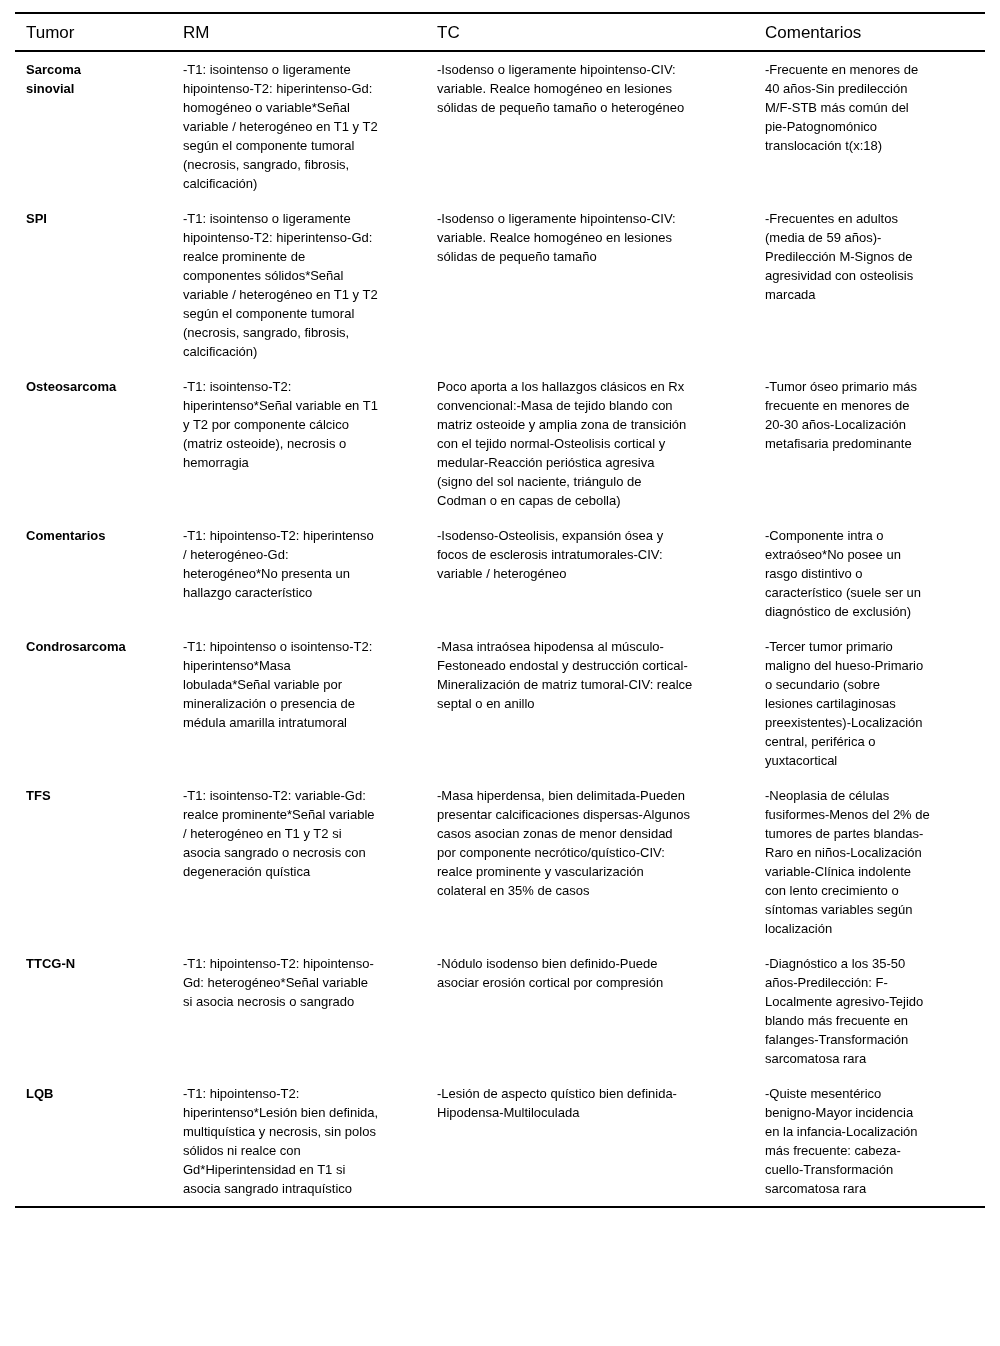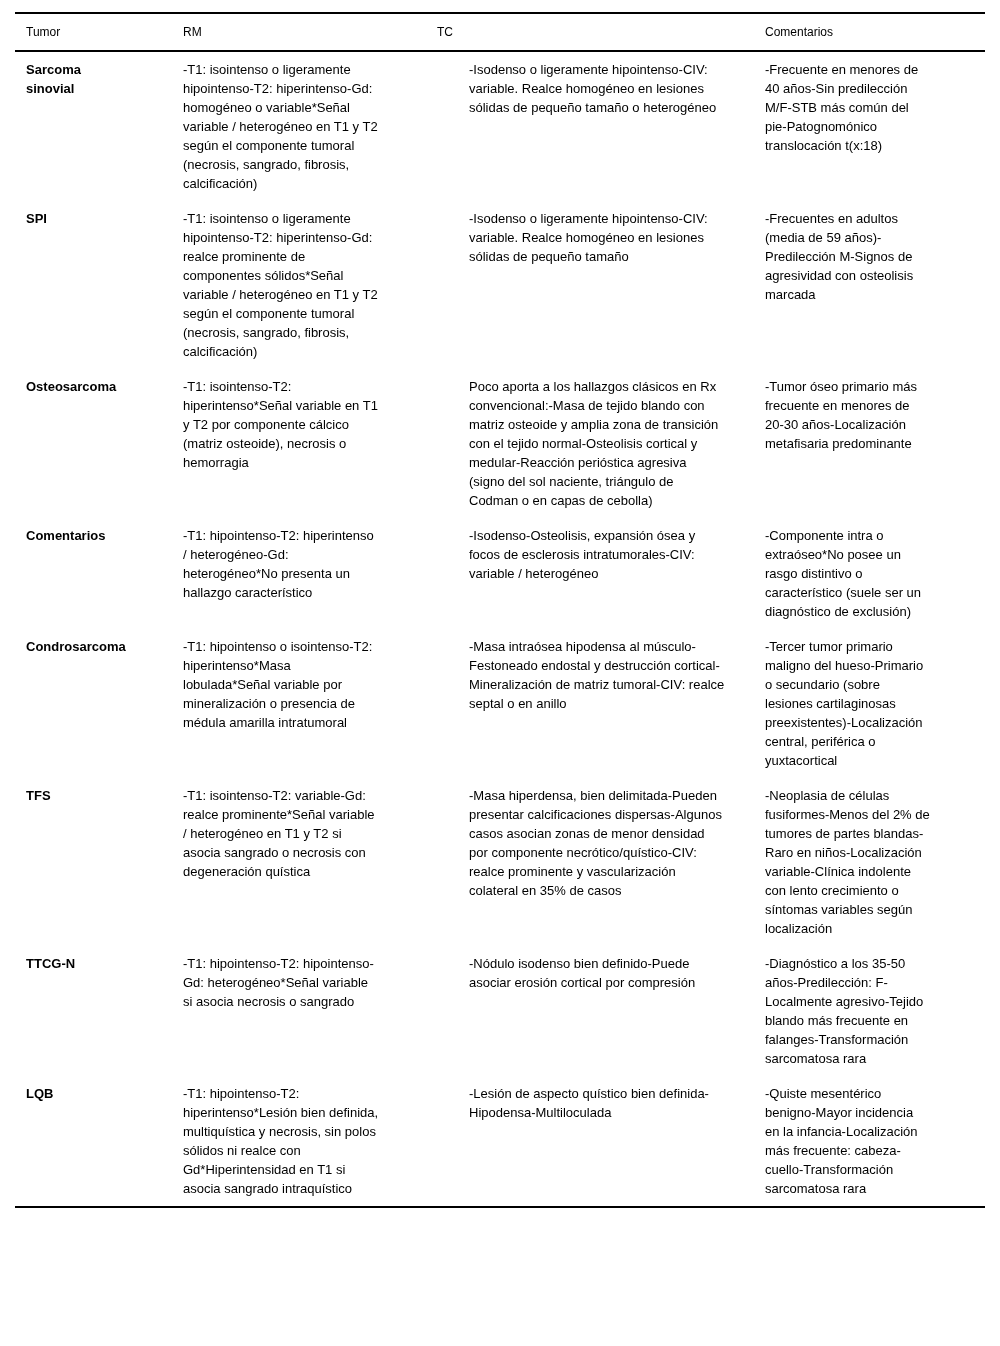--- a/index.html
+++ b/index.html
@@ -27,34 +27,34 @@
     border-top: 2px solid #000000;
     border-bottom: 2px solid #000000;
   }
   col.c1 { width: 168px; }
   col.c2 { width: 254px; }
   col.c3 { width: 328px; }
   col.c4 { width: 220px; }
   thead th {
     text-align: left;
     font-weight: normal;
-    font-size: 12px;
+    font-size: 17px;
     vertical-align: top;
     border-bottom: 2px solid #000000;
     padding: 9px 0 8px 0;
   }
   thead th.col1 { padding-left: 11px; }
   tbody td {
     vertical-align: top;
     padding: 8px 0 8px 0;
   }
   tbody td.col1 { padding-left: 11px; font-weight: bold; }
   .cellw1 { max-width: 95px; }
   .cellw2 { max-width: 197px; }
-  .cellw3 { max-width: 256px; margin-left: 32px; }
+  .cellw3 { max-width: 256px; }
   .cellw4 { max-width: 166px; }
 </style>
 </head>
 <body>
 
 <div class="table-wrap">
   <table class="tumor-table">
     <colgroup>
       <col class="c1">
         <col class="c2">

